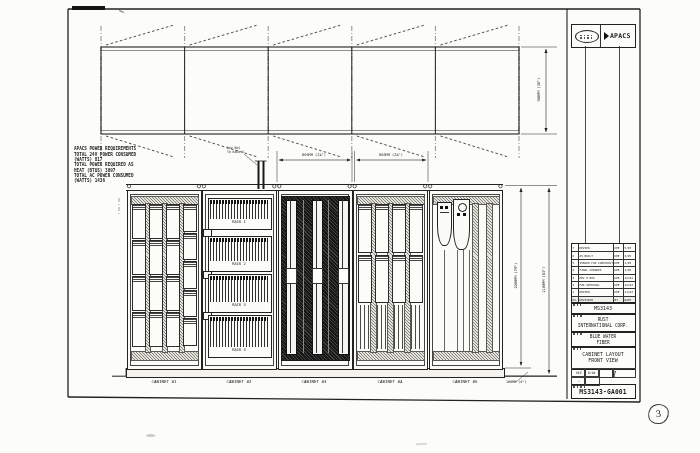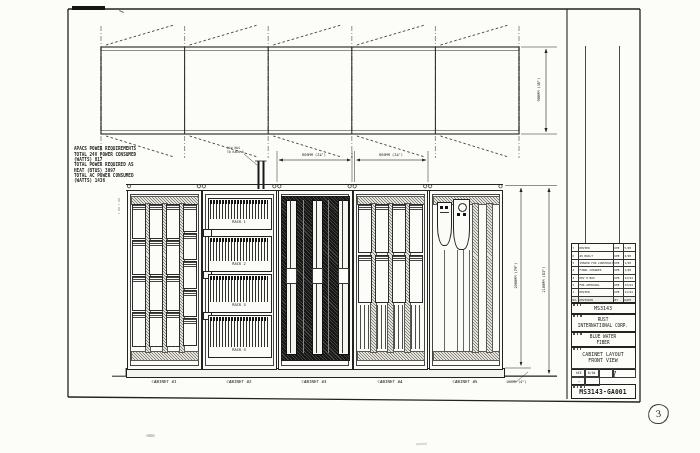--- a/index.html
+++ b/index.html
@@ -122,20 +122,29 @@
 
   <div class="tl" style="left:227px;top:146px;font-size:6.2px;">24V BUS
 TO RACK 5</div>
   <div class="tc" style="left:254px;top:152.5px;width:120px;font-size:7.2px;">600MM (24")</div>
   <div class="tc" style="left:331px;top:152.5px;width:120px;font-size:7.2px;">600MM (24")</div>
   <div class="trot" style="left:479px;top:86px;width:120px;font-size:7.2px;">900MM (36")</div>
   <div class="trot" style="left:456px;top:272px;width:120px;font-size:7.2px;">2000MM (79")</div>
   <div class="trot" style="left:484px;top:276px;width:120px;font-size:7.2px;">2100MM (83")</div>
   <div class="tl" style="left:506px;top:380px;font-size:6.8px;">100MM (4")</div>
 
+  <div class="abs" style="left:571px;top:24px;width:63px;height:22px;border:1px solid #222;z-index:3;">
+    <div class="abs" style="left:28px;top:0;width:0;height:22px;border-left:.7px solid #333;"></div>
+    <div class="abs" style="left:3px;top:5px;width:22px;height:11px;border:1px solid #222;border-radius:50%;">
+      <div class="stub" style="left:4px;top:3.5px;width:14px;"></div>
+      <div class="stub" style="left:4px;top:6px;width:14px;"></div>
+    </div>
+    <div class="abs" style="left:32px;top:6.5px;width:0;height:0;border-left:5px solid #111;border-top:4.5px solid transparent;border-bottom:4.5px solid transparent;"></div>
+    <div class="abs" style="left:38px;top:7px;font-size:6.5px;font-weight:bold;letter-spacing:.2px;">APACS</div>
+  </div>
   <div class="rule" style="left:585px;top:46px;width:.7px;height:197px;"></div>
   <div class="rule" style="left:619px;top:46px;width:.7px;height:197px;"></div>
 
   <div id="revTable" style="position:absolute;left:571px;top:243px;width:63px;height:59px;border:1px solid #222;display:grid;grid-template-rows:repeat(8,1fr);z-index:3;">
       <div style="display: grid; grid-template-columns: 6px 1fr 10px 12px;">
         <div style="overflow: hidden; display: flex; align-items: center;">
           <span class="sp" style="font-size: 5.6px; transform-origin: 0px 50%; padding-left: 1px;">7</span>
         </div>
         <div style="overflow: hidden; display: flex; align-items: center; border-left: 0.5px solid rgb(51, 51, 51);">
           <span class="sp" style="font-size: 5.6px; transform-origin: 0px 50%; padding-left: 1px;">REVIEW</span>

